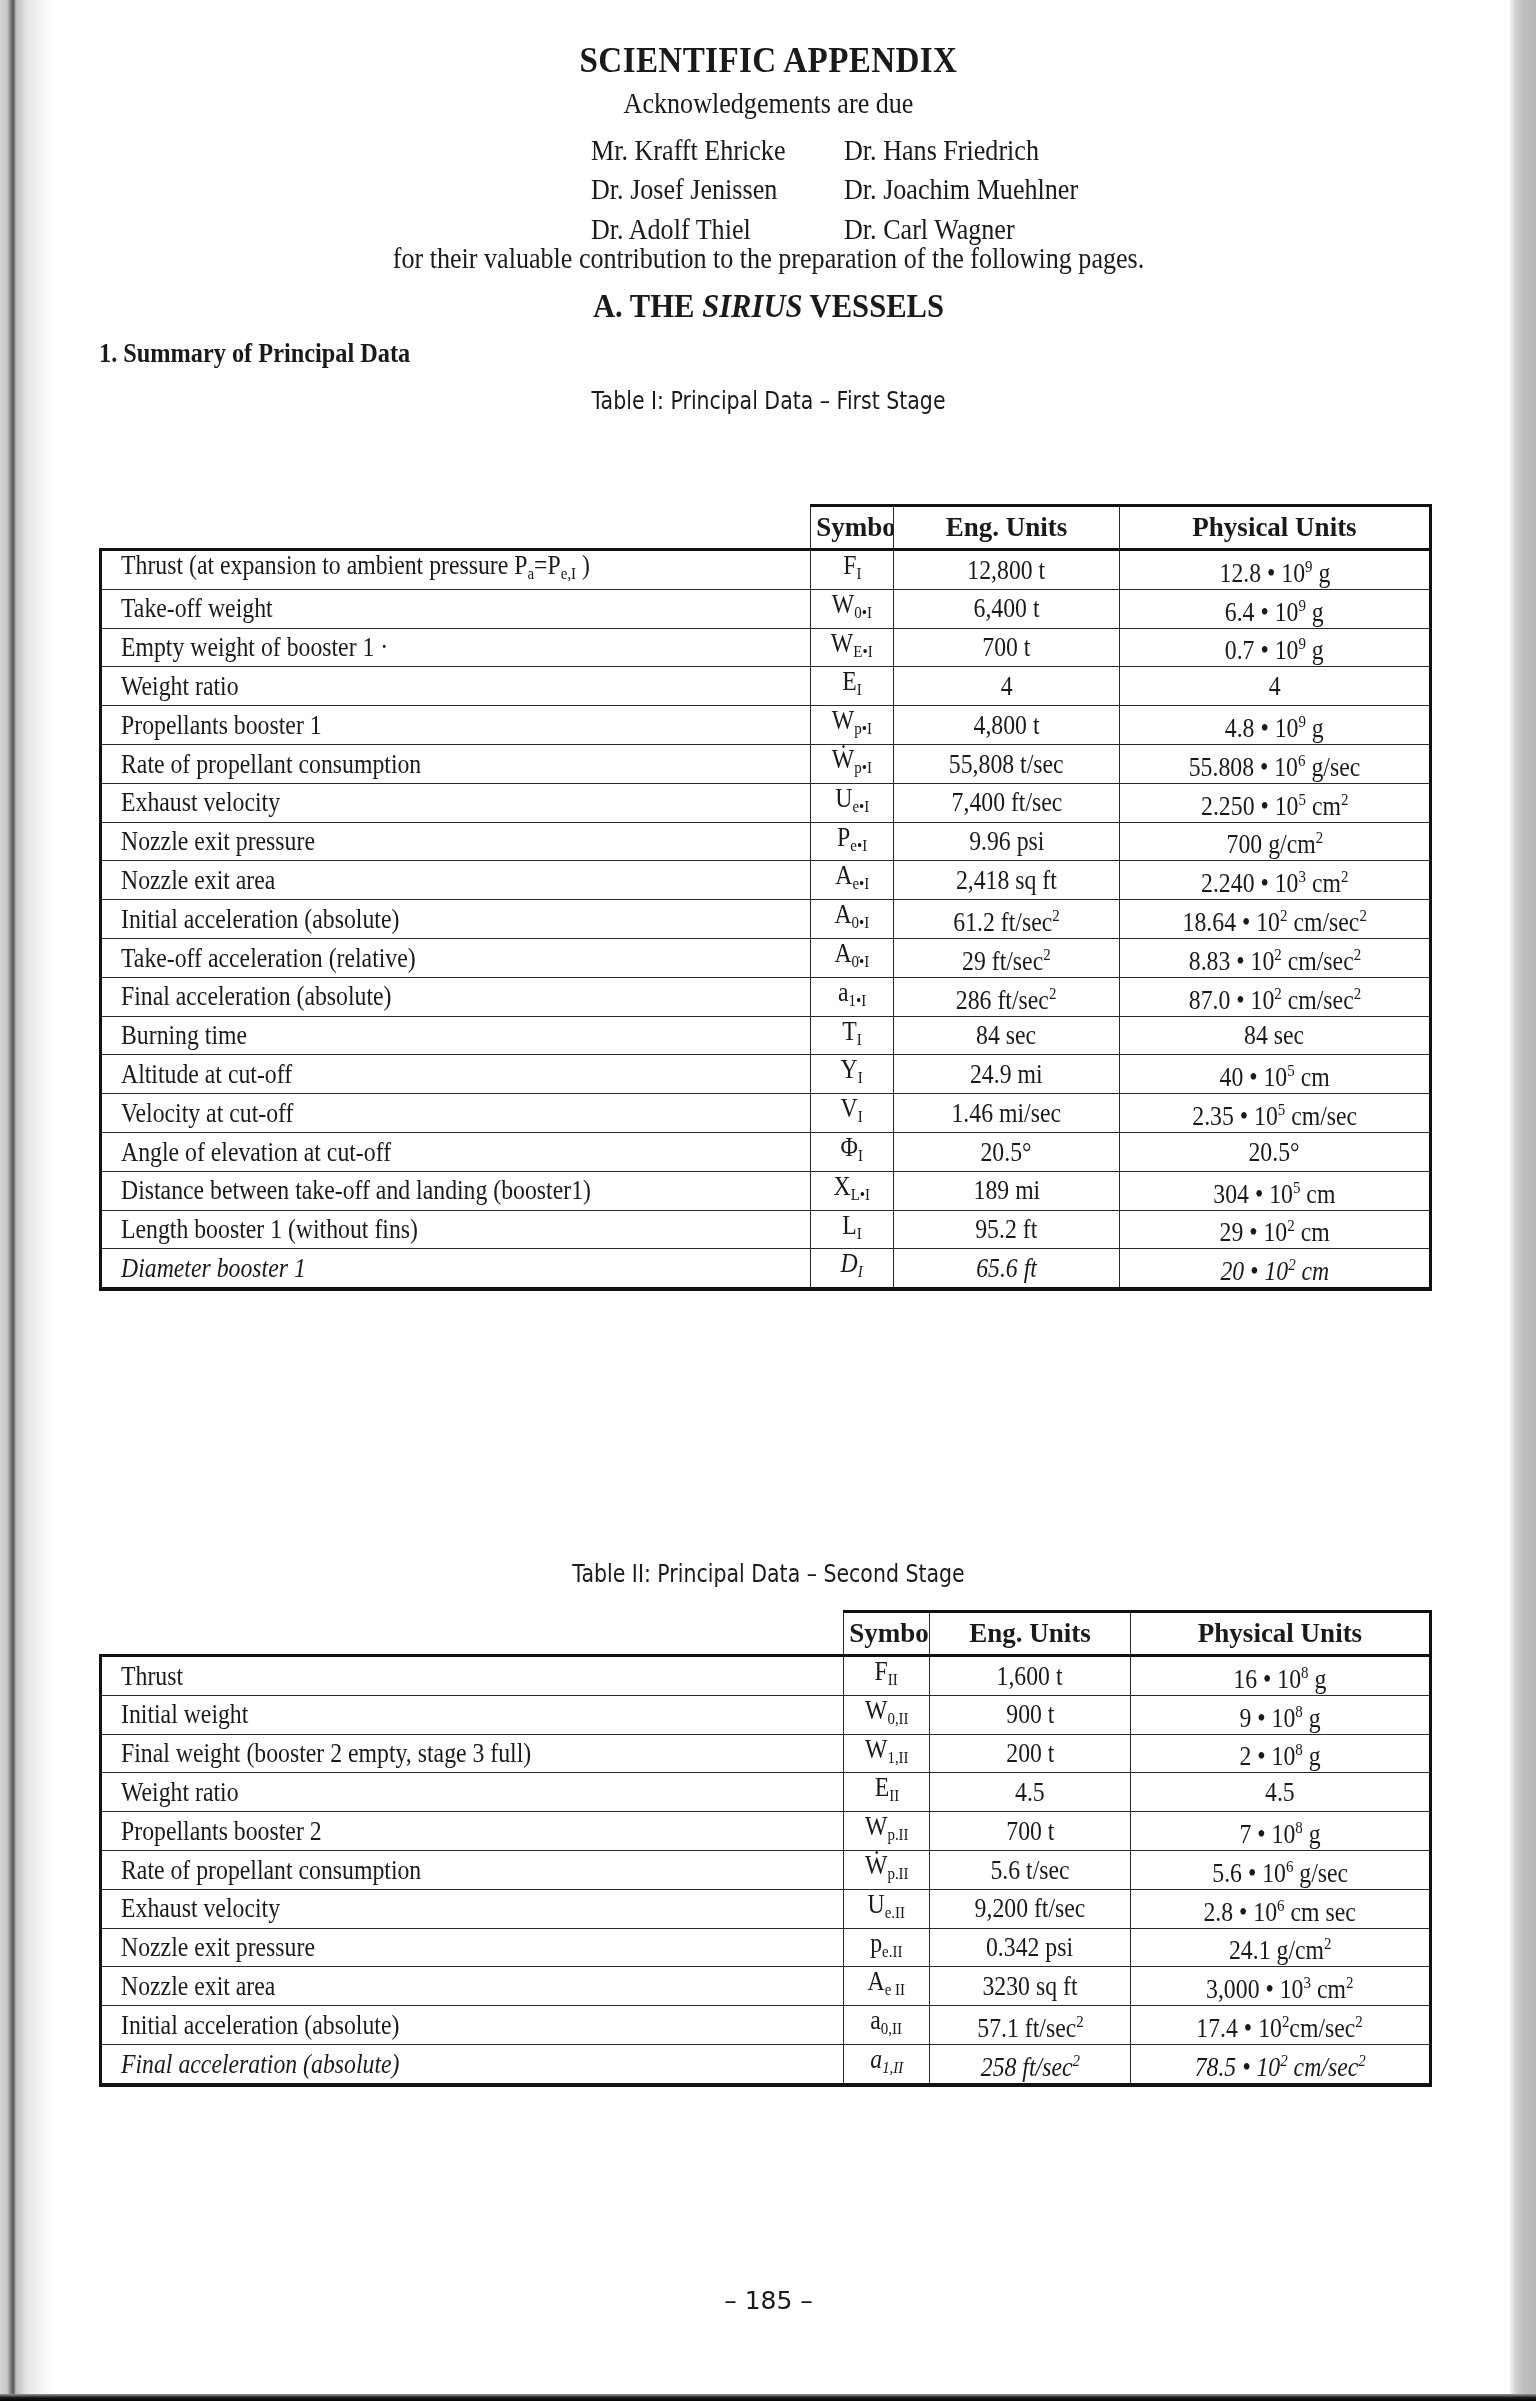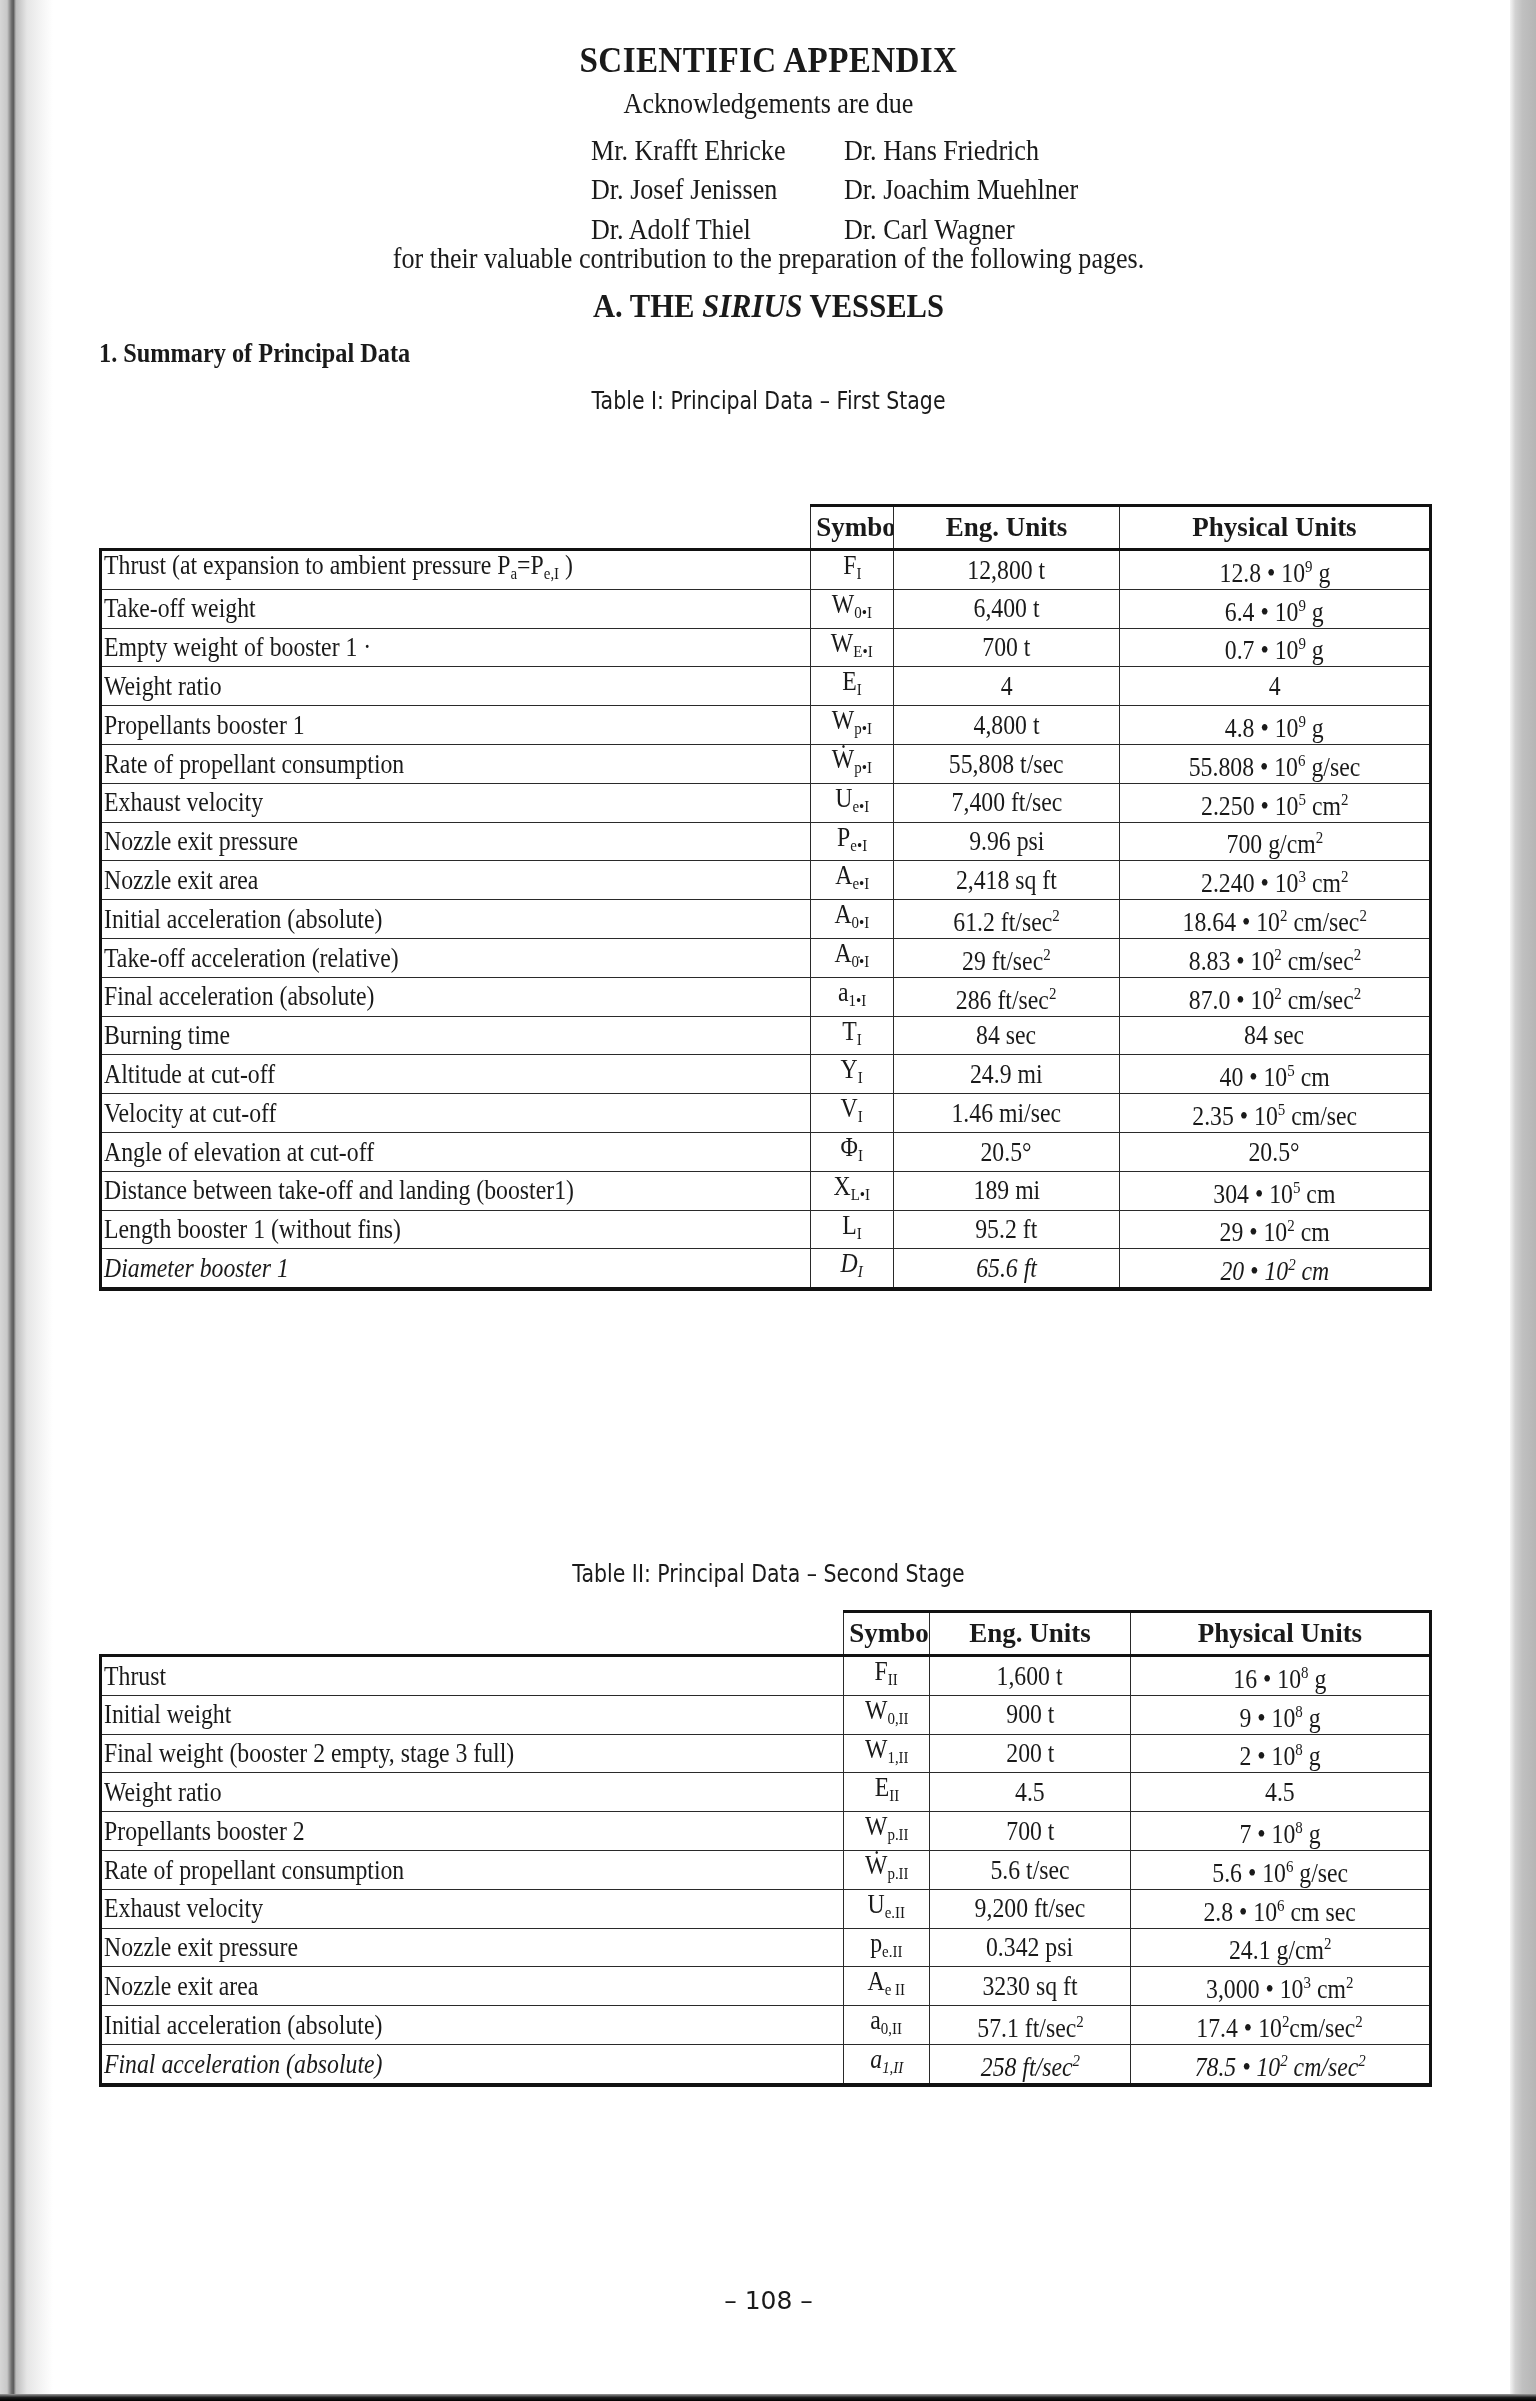--- a/index.html
+++ b/index.html
@@ -66,21 +66,21 @@
     border: 1.8px solid #2a2a2a; padding: 0 5.3px; height: 31px; line-height: 28.5px;
     white-space: nowrap; overflow: hidden;
   }
   table.data th {
     font-weight: bold; text-align: center; height: 41px; font-size: 27px;
     border-top: 3.6px solid #111;
   }
   table.data th.blank { border: none; border-bottom: 3.6px solid #111; background: transparent; }
   table.data tr.first td { border-top: 3.6px solid #111; }
   table.data tr.last td { border-bottom: 4.5px solid #111; font-style: italic; }
-  table.data td.label { text-align: left; padding-left: 2px; border-left: 3.6px solid #111; }
+  table.data td.label { text-align: left; padding-left: 19px; border-left: 3.6px solid #111; }
   table.data td.phys, table.data th.phys { border-right: 3.6px solid #111; text-align: center; }
   table.data td.sym, table.data td.eng, table.data td.phys { text-align: center; }
   .sq { display: inline-block; transform: scaleX(0.88); transform-origin: 0 50%; }
   .sqc { display: inline-block; transform: scaleX(0.88); transform-origin: 50% 50%; }
   sub, sup { font-size: 17px; }
   sub { vertical-align: -5.3px; }
   sup { vertical-align: 9.8px; }
 
   #t1 { left: 99px; top: 504px; width: 1330px; }
   #t2 { left: 99px; top: 1610px; width: 1330px; }
@@ -329,14 +329,14 @@
       </tr>
       <tr class="last">
         <td class="label"><span class="sq">Final acceleration (absolute)</span></td>
         <td class="sym"><span class="sqc">a<sub>1,II</sub></span></td>
         <td class="eng"><span class="sqc">258 ft/sec<sup>2</sup></span></td>
         <td class="phys"><span class="sqc">78.5 • 10<sup>2</sup> cm/sec<sup>2</sup></span></td>
       </tr>
     </tbody>
 </table>
 
-<div class="center pagenum">– 108 –</div>
+<div class="center pagenum">– 185 –</div>
 
 
 </body></html>

